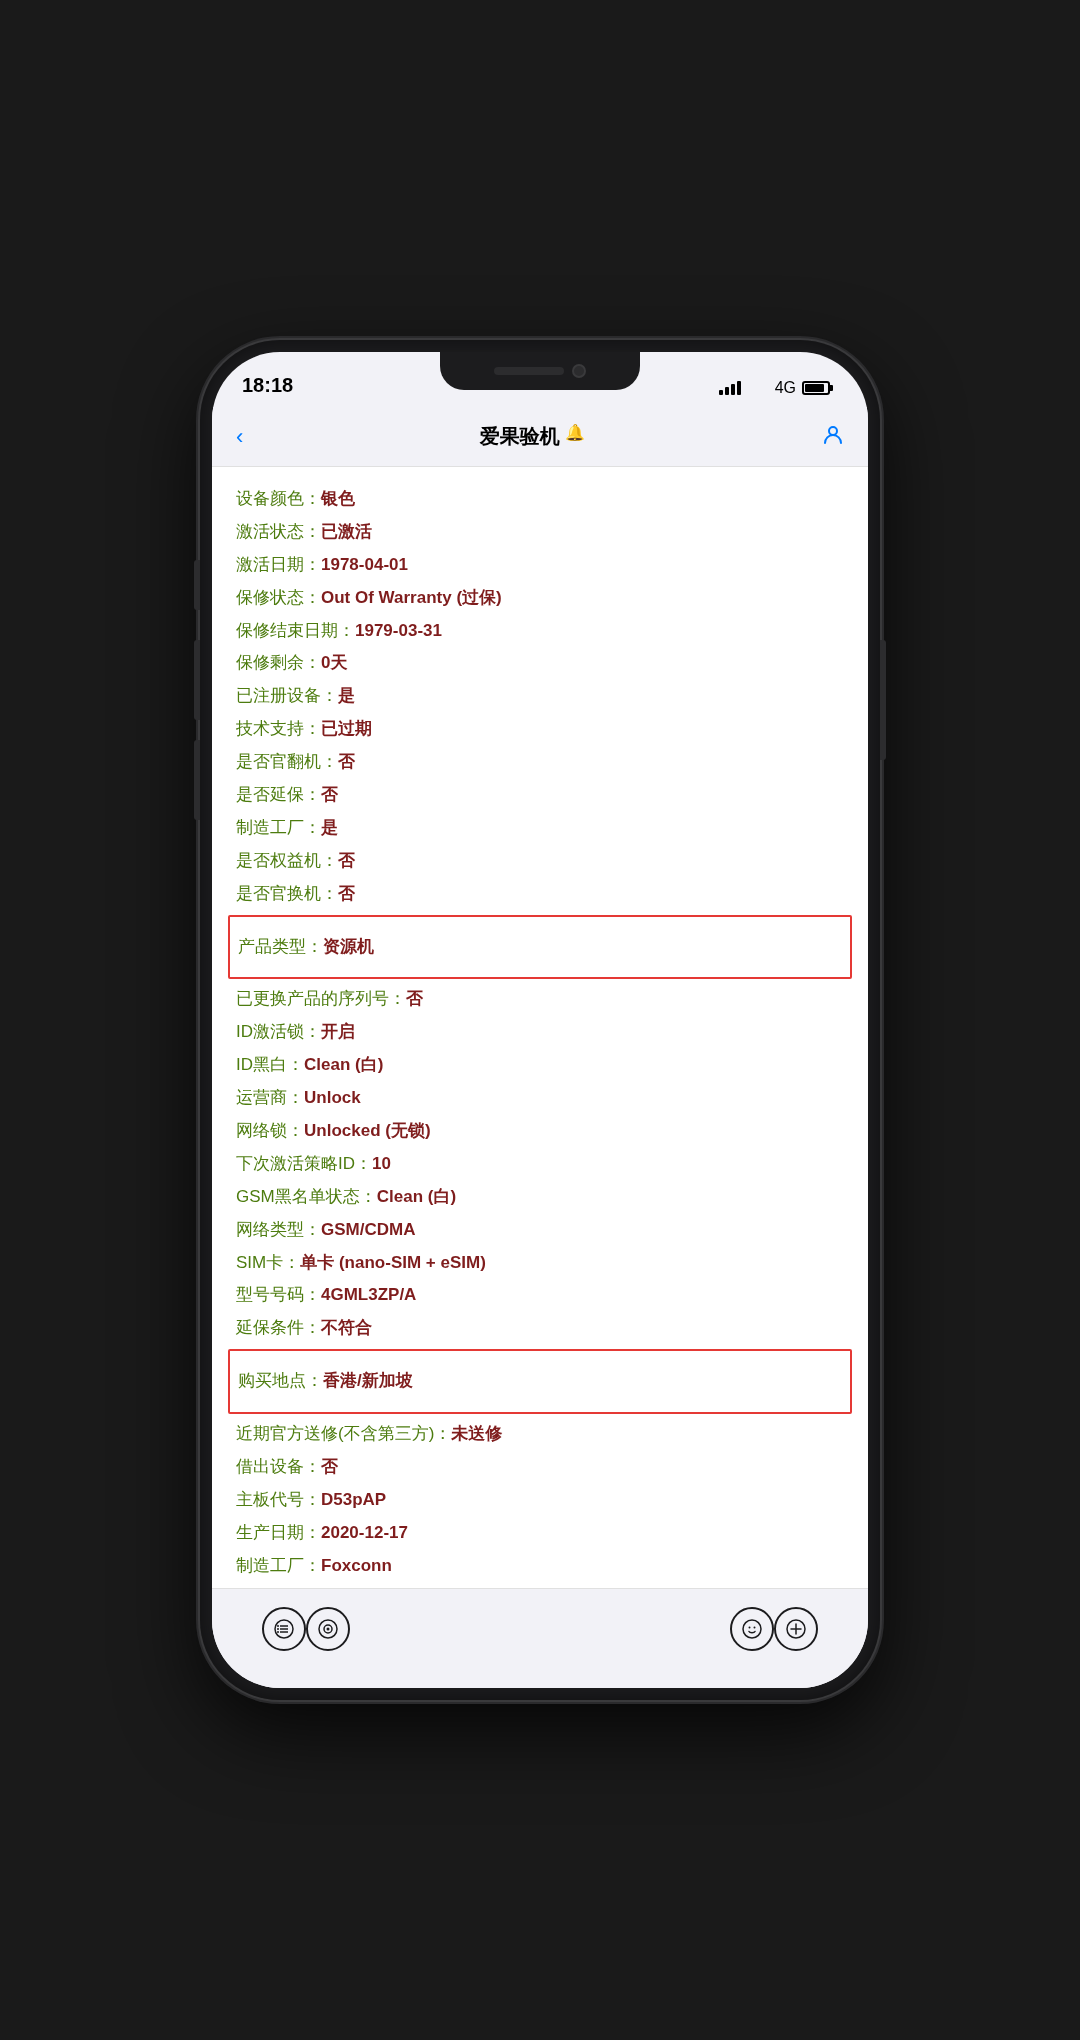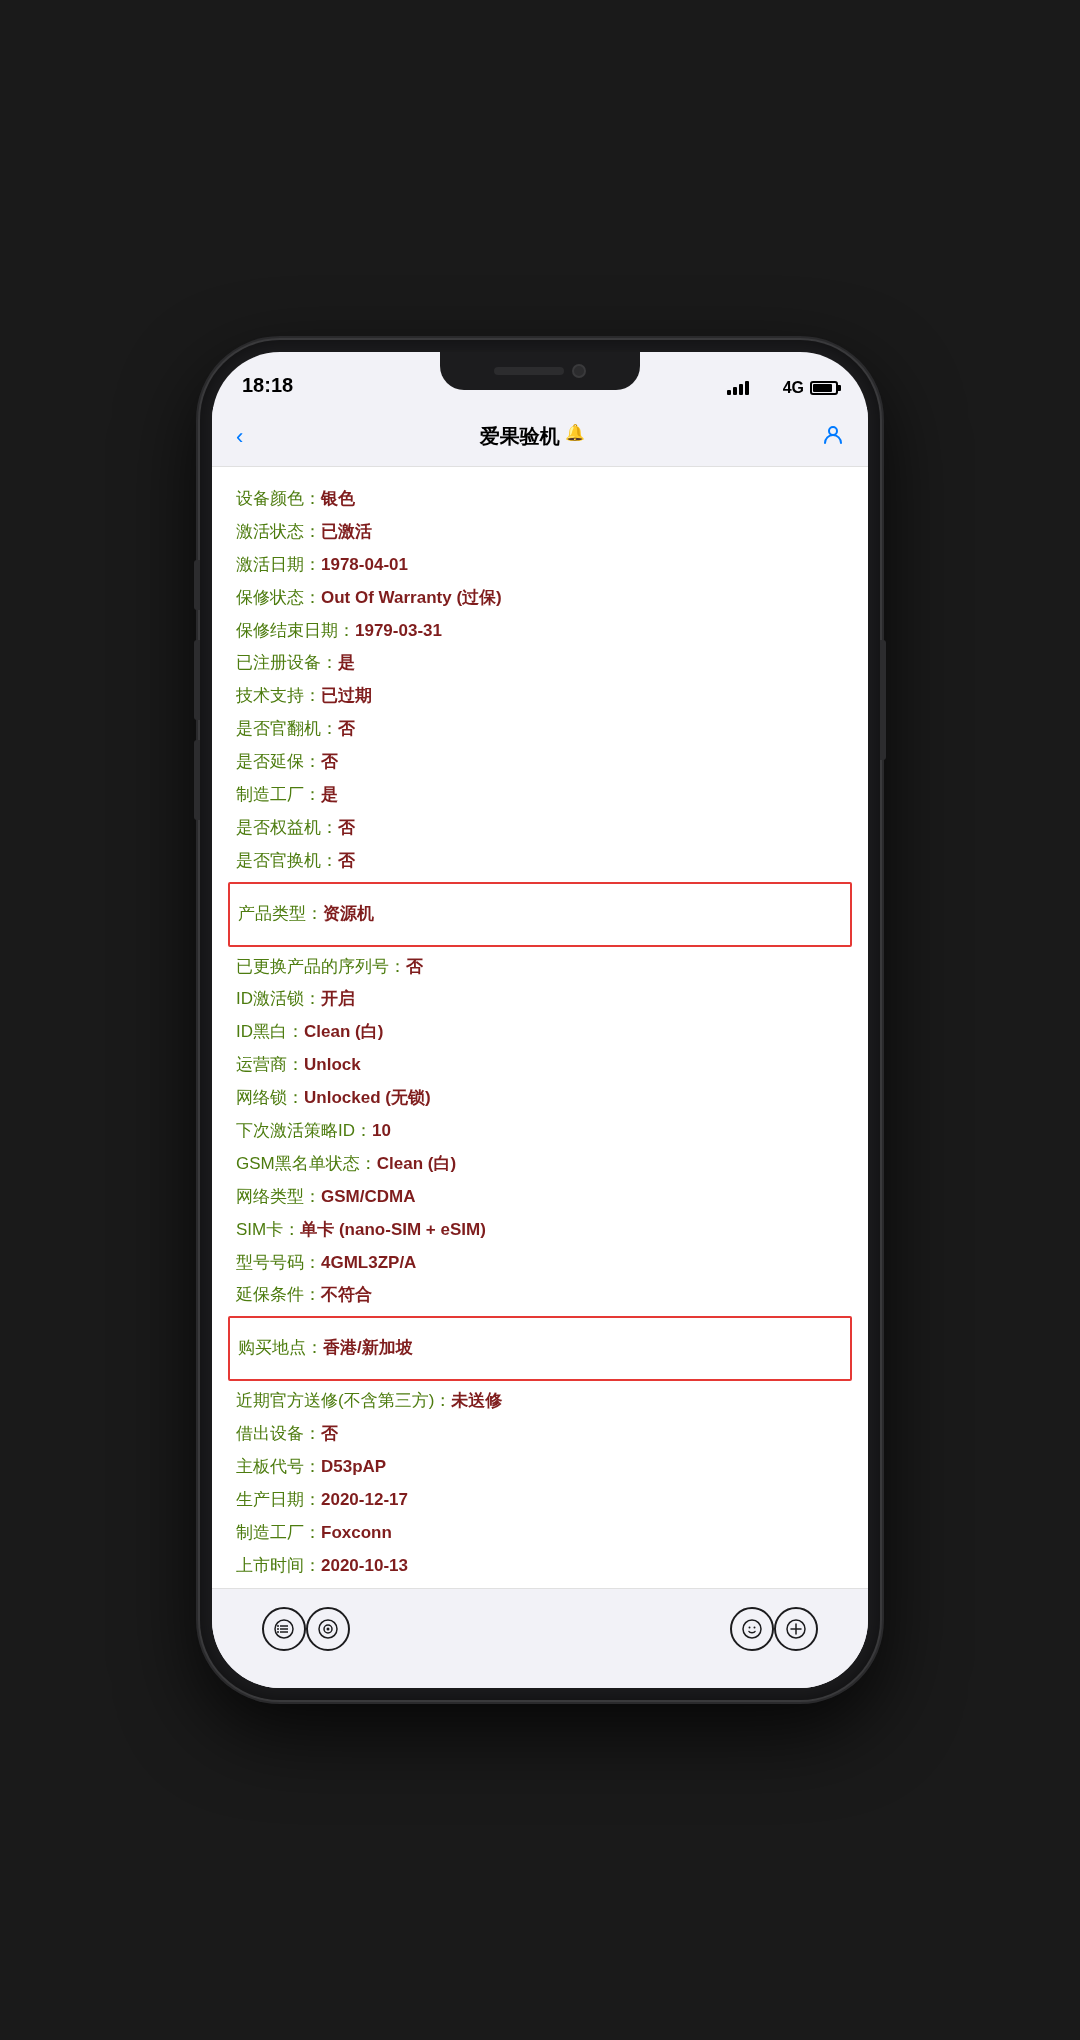--- a/index.html
+++ b/index.html
@@ -106,21 +106,21 @@
       background: #2c2c2e;
       border-radius: 50%;
       border: 2px solid #3a3a3c;
     }
 
     
     .status-bar {
       position: absolute;
       top: 0;
       left: 0;
-      right: 0;
+      right: 8px;
       height: 55px;
       display: flex;
       align-items: flex-end;
       justify-content: space-between;
       padding: 0 30px 8px;
       z-index: 5;
     }
 
     .status-time {
       font-size: 20px;
@@ -143,21 +143,21 @@
     }
 
     .signal-bar {
       background: #000;
       width: 4px;
       border-radius: 1px;
     }
 
     .status-4g {
       font-size: 16px;
-      font-weight: 700;
+      font-weight: 400;
       color: #000;
       margin-left: 28px;
     }
 
     .battery-icon {
       width: 28px;
       height: 14px;
       border: 2px solid #000;
       border-radius: 3px;
       position: relative;
@@ -357,20 +357,21 @@
     </div>
 
     <div class="content-area">
       <div class="info-list">
 
       <div class="info-item"><span class="label">设备颜色：</span><span class="value">银色</span></div>
           <div class="info-item"><span class="label">激活状态：</span><span class="value">已激活</span></div>
           <div class="info-item"><span class="label">激活日期：</span><span class="value">1978-04-01</span></div>
           <div class="info-item"><span class="label">保修状态：</span><span class="value">Out Of Warranty (过保)</span></div>
           <div class="info-item"><span class="label">保修结束日期：</span><span class="value">1979-03-31</span></div>
+          <div class="info-item"><span class="label">保修剩余：</span><span class="value">0天</span></div>
           <div class="info-item"><span class="label">已注册设备：</span><span class="value">是</span></div>
           <div class="info-item"><span class="label">技术支持：</span><span class="value">已过期</span></div>
           <div class="info-item"><span class="label">是否官翻机：</span><span class="value">否</span></div>
           <div class="info-item"><span class="label">是否延保：</span><span class="value">否</span></div>
           <div class="info-item"><span class="label">制造工厂：</span><span class="value">是</span></div>
           <div class="info-item"><span class="label">是否权益机：</span><span class="value">否</span></div>
           <div class="info-item"><span class="label">是否官换机：</span><span class="value">否</span></div>
           <div class="info-item highlighted"><span class="label">产品类型：</span><span class="value">资源机</span></div>
           <div class="info-item"><span class="label">已更换产品的序列号：</span><span class="value">否</span></div>
           <div class="info-item"><span class="label">ID激活锁：</span><span class="value">开启</span></div>

